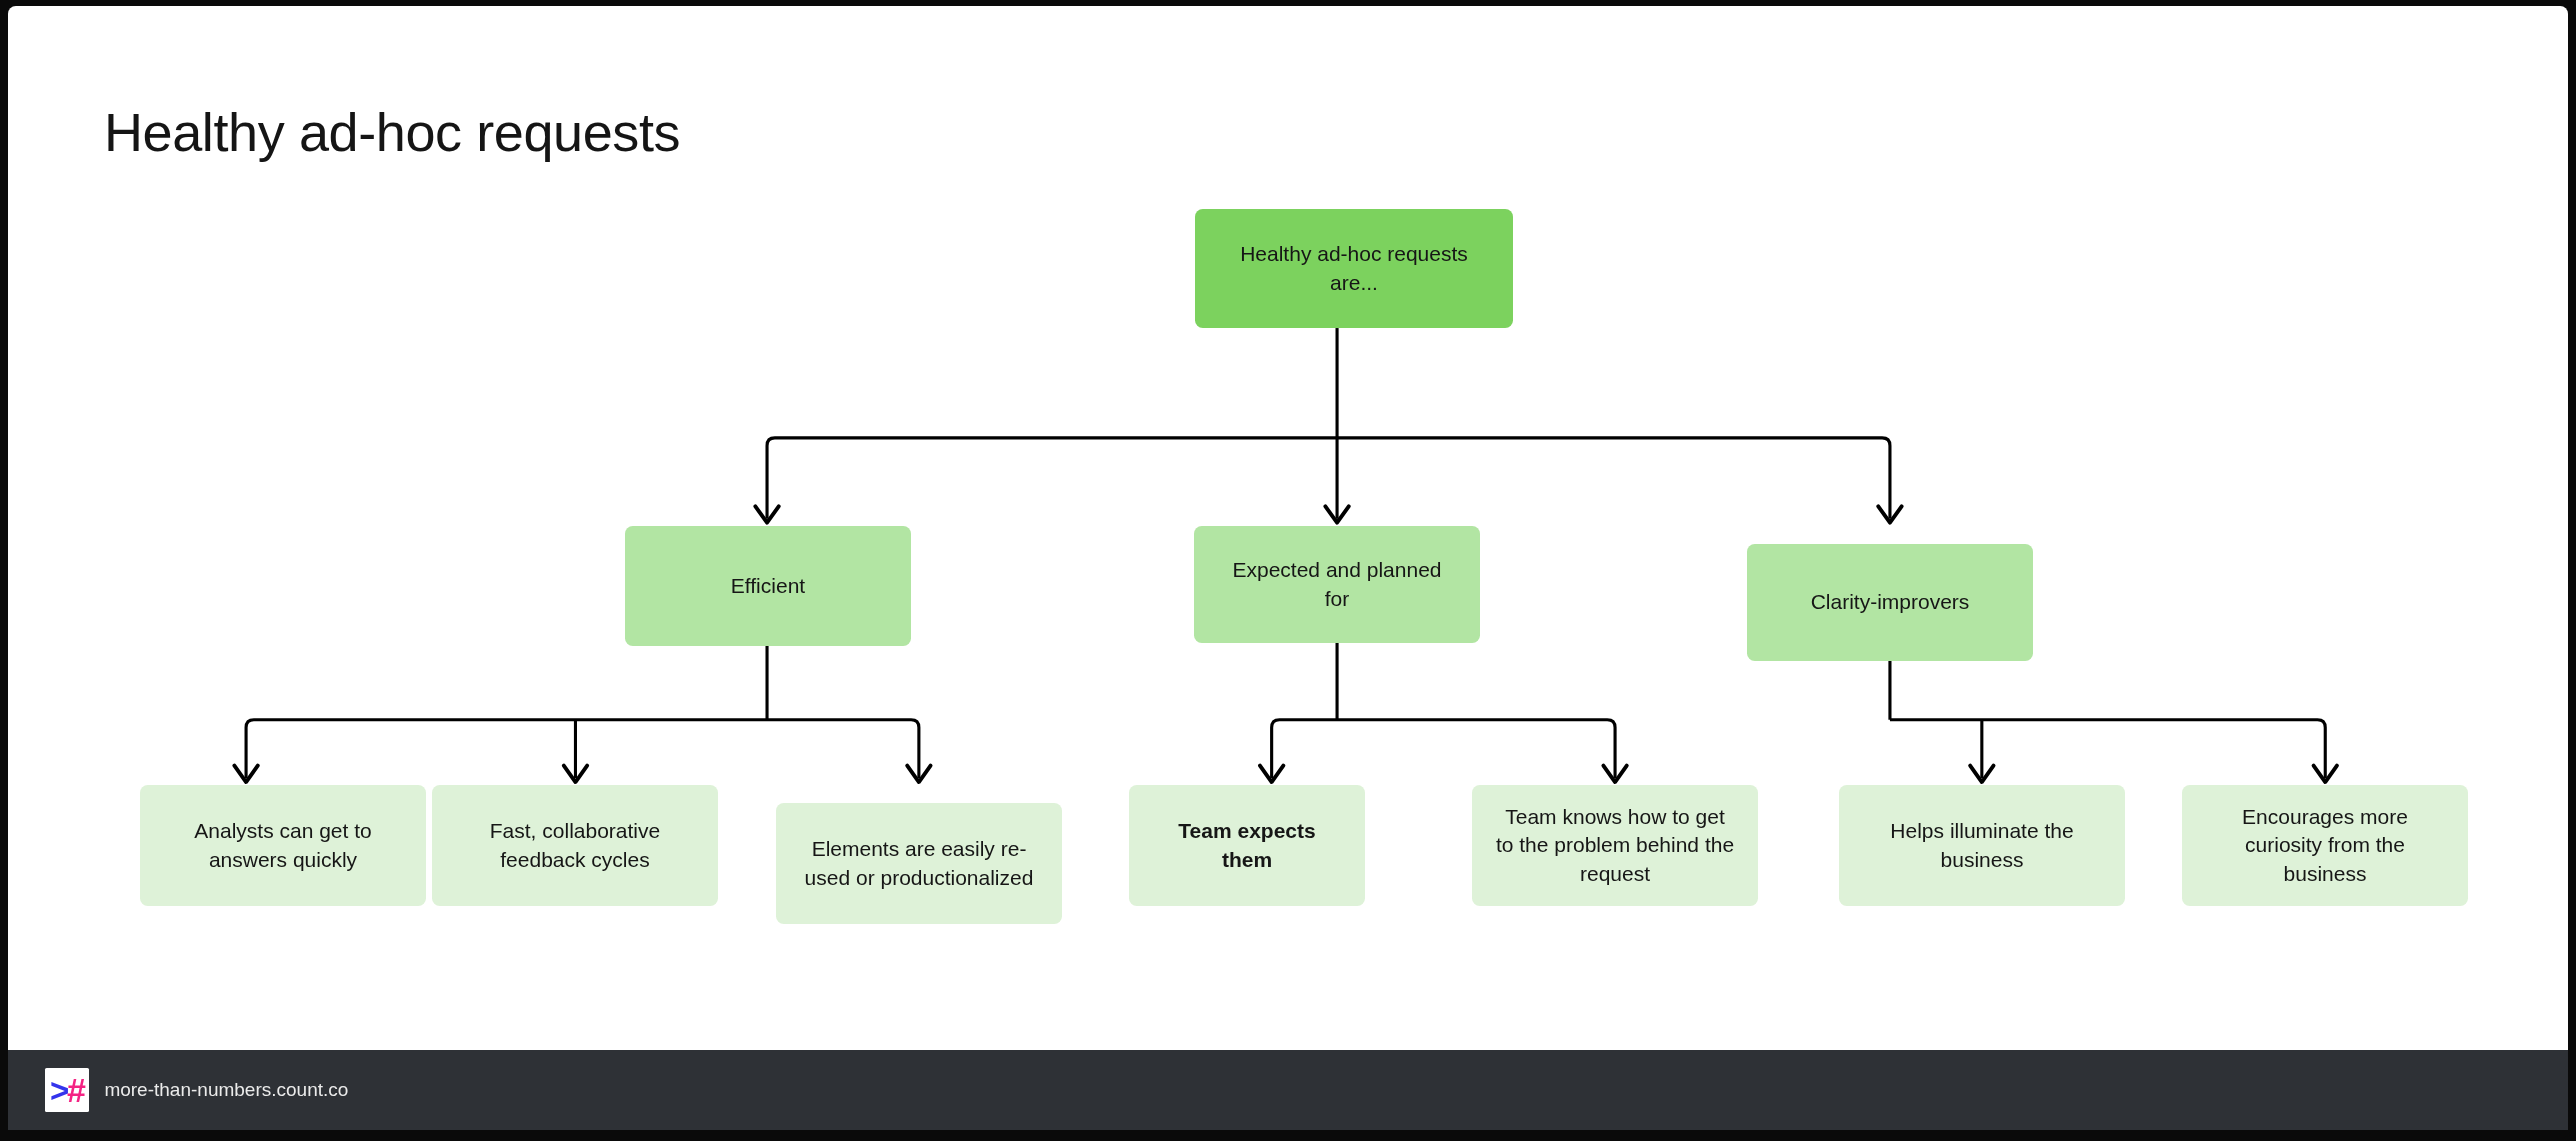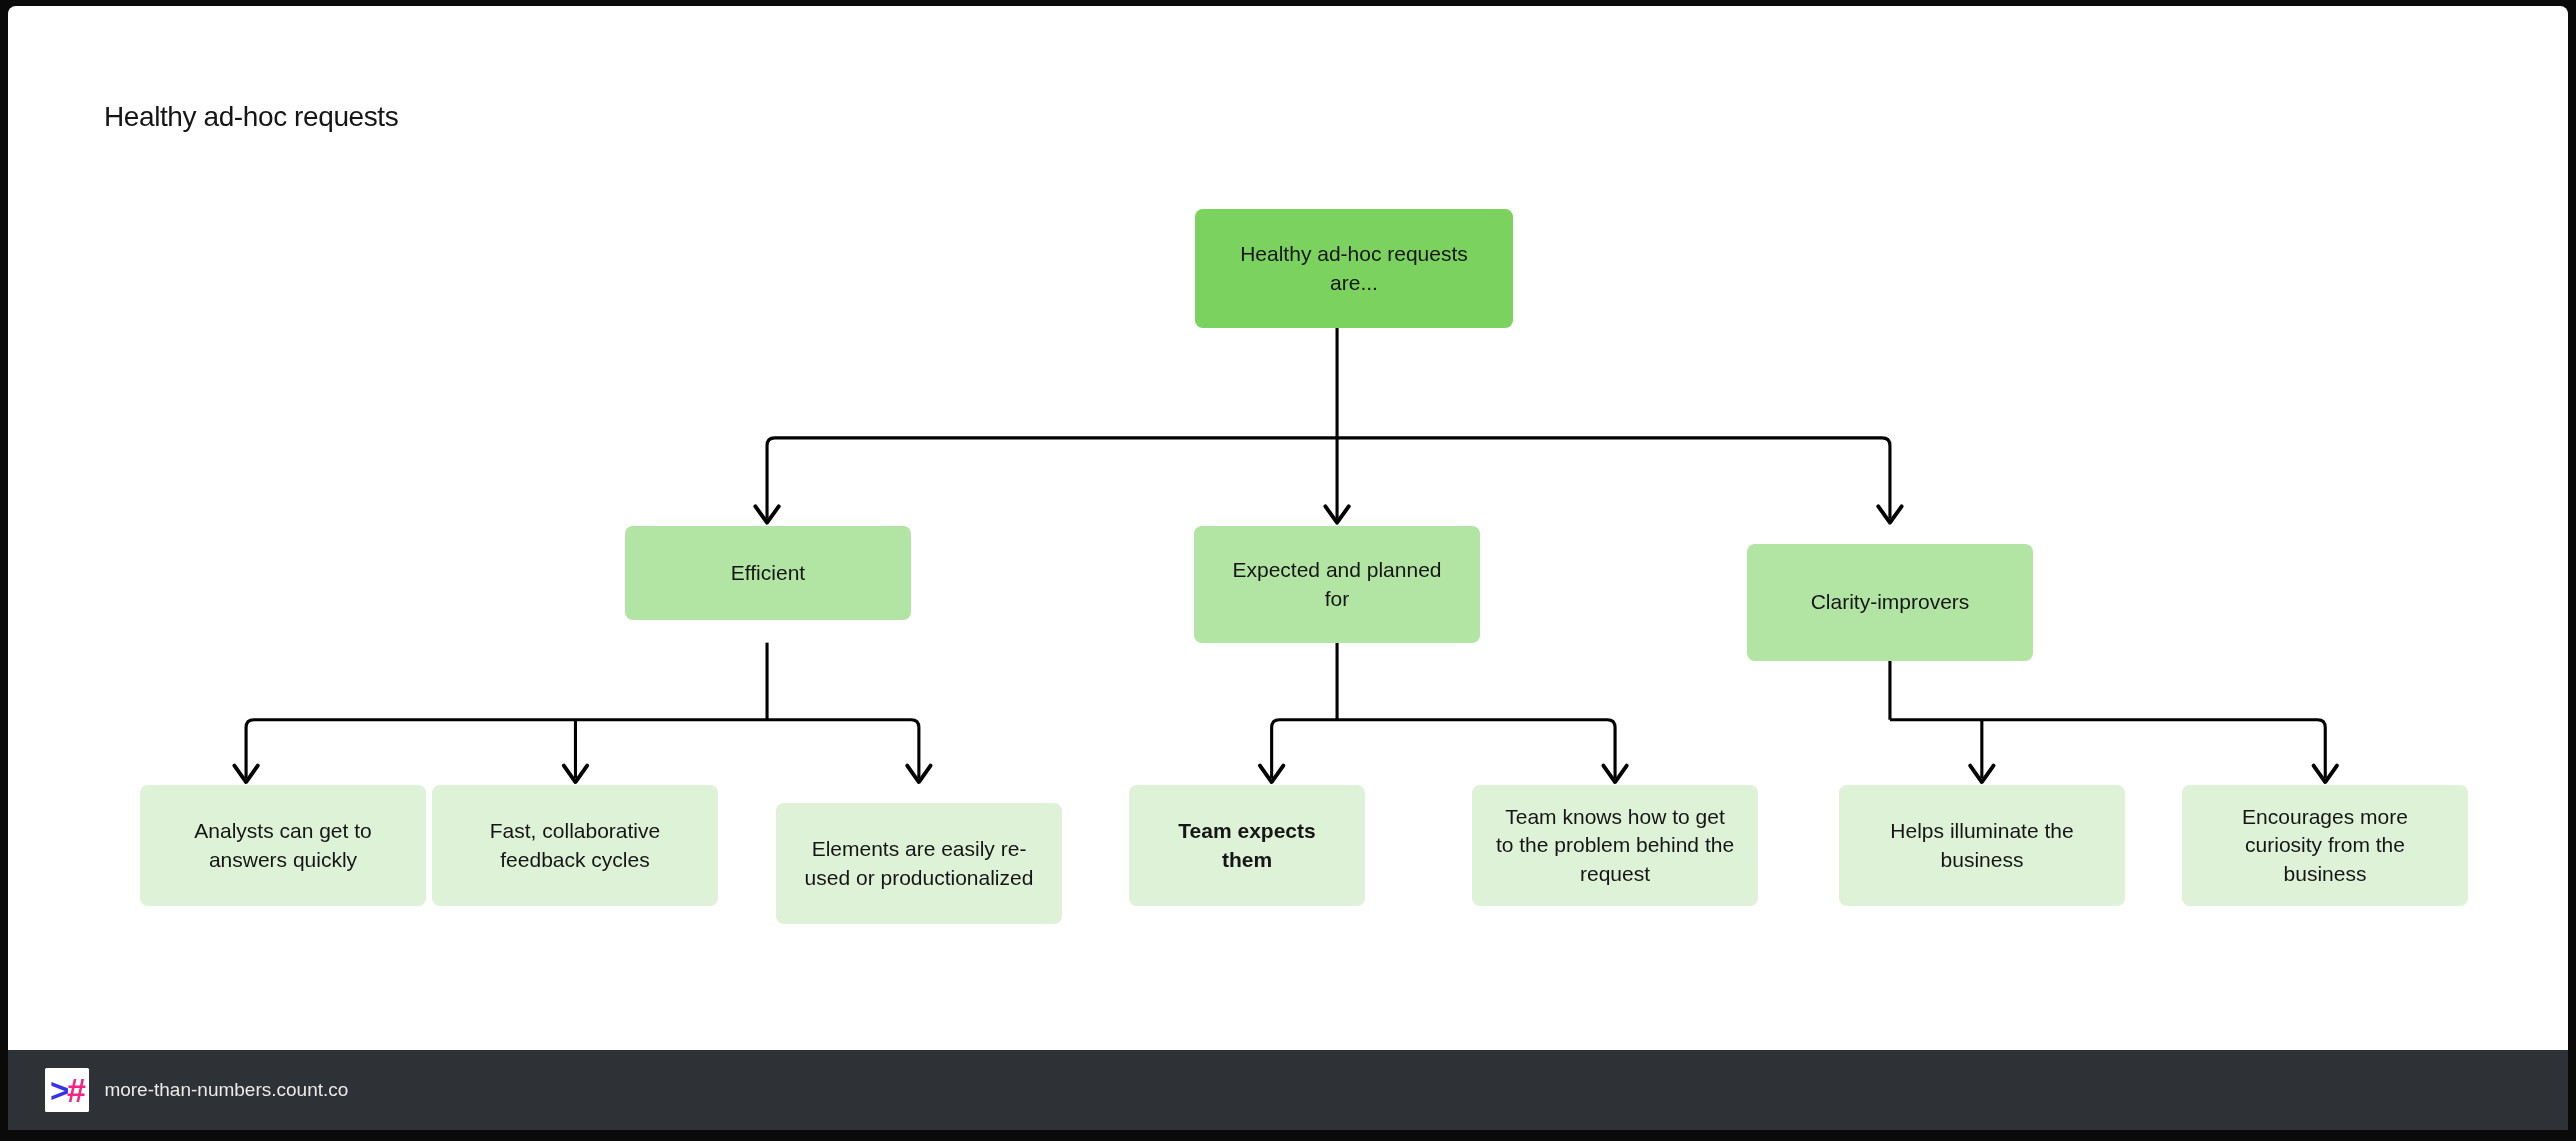--- a/index.html
+++ b/index.html
@@ -13,21 +13,21 @@
   .canvas-white {
     position: absolute;
     left: 7.8px; top: 6.2px;
     width: 2560px; height: 1044px;
     background: #ffffff;
     border-radius: 7.8px 7.8px 0 0;
   }
   .page-title {
     position: absolute;
     left: 104px; top: 101px;
-    font-size: 28px;
+    font-size: 54px;
     font-weight: 500;
     letter-spacing: -0.4px;
     color: #151515;
   }
   svg.connectors {
     position: absolute;
     left: 0; top: 0;
     width: 2576px; height: 1142px;
     pointer-events: none;
   }
@@ -119,21 +119,21 @@
     <path d="M2059 983 L2074 1004 L2089 983"></path>
     <path d="M2530 983 L2545 1004 L2560 983"></path>
     <path d="M2971 983 L2986 1004 L3001 983"></path>
   </g>
 </svg>
 
 <div class="node root" style="left:1195px; top:209px; width:318px; height:119px;">
   <span>Healthy ad-hoc requests are...</span>
 </div>
 
-<div class="node branch" style="left:625px; top:526px; width:286px; height:94px;">
+<div class="node branch" style="left:625px; top:526px; width:286px; height:120px;">
   <span>Efficient</span>
 </div>
 <div class="node branch" style="left:1194px; top:526px; width:286px; height:117px;">
   <span>Expected and planned for</span>
 </div>
 <div class="node branch" style="left:1747px; top:544px; width:286px; height:117px;">
   <span>Clarity-improvers</span>
 </div>
 
 <div class="node leaf" style="left:104px; top:785px; width:286px; height:121px;margin-left:36px;">

